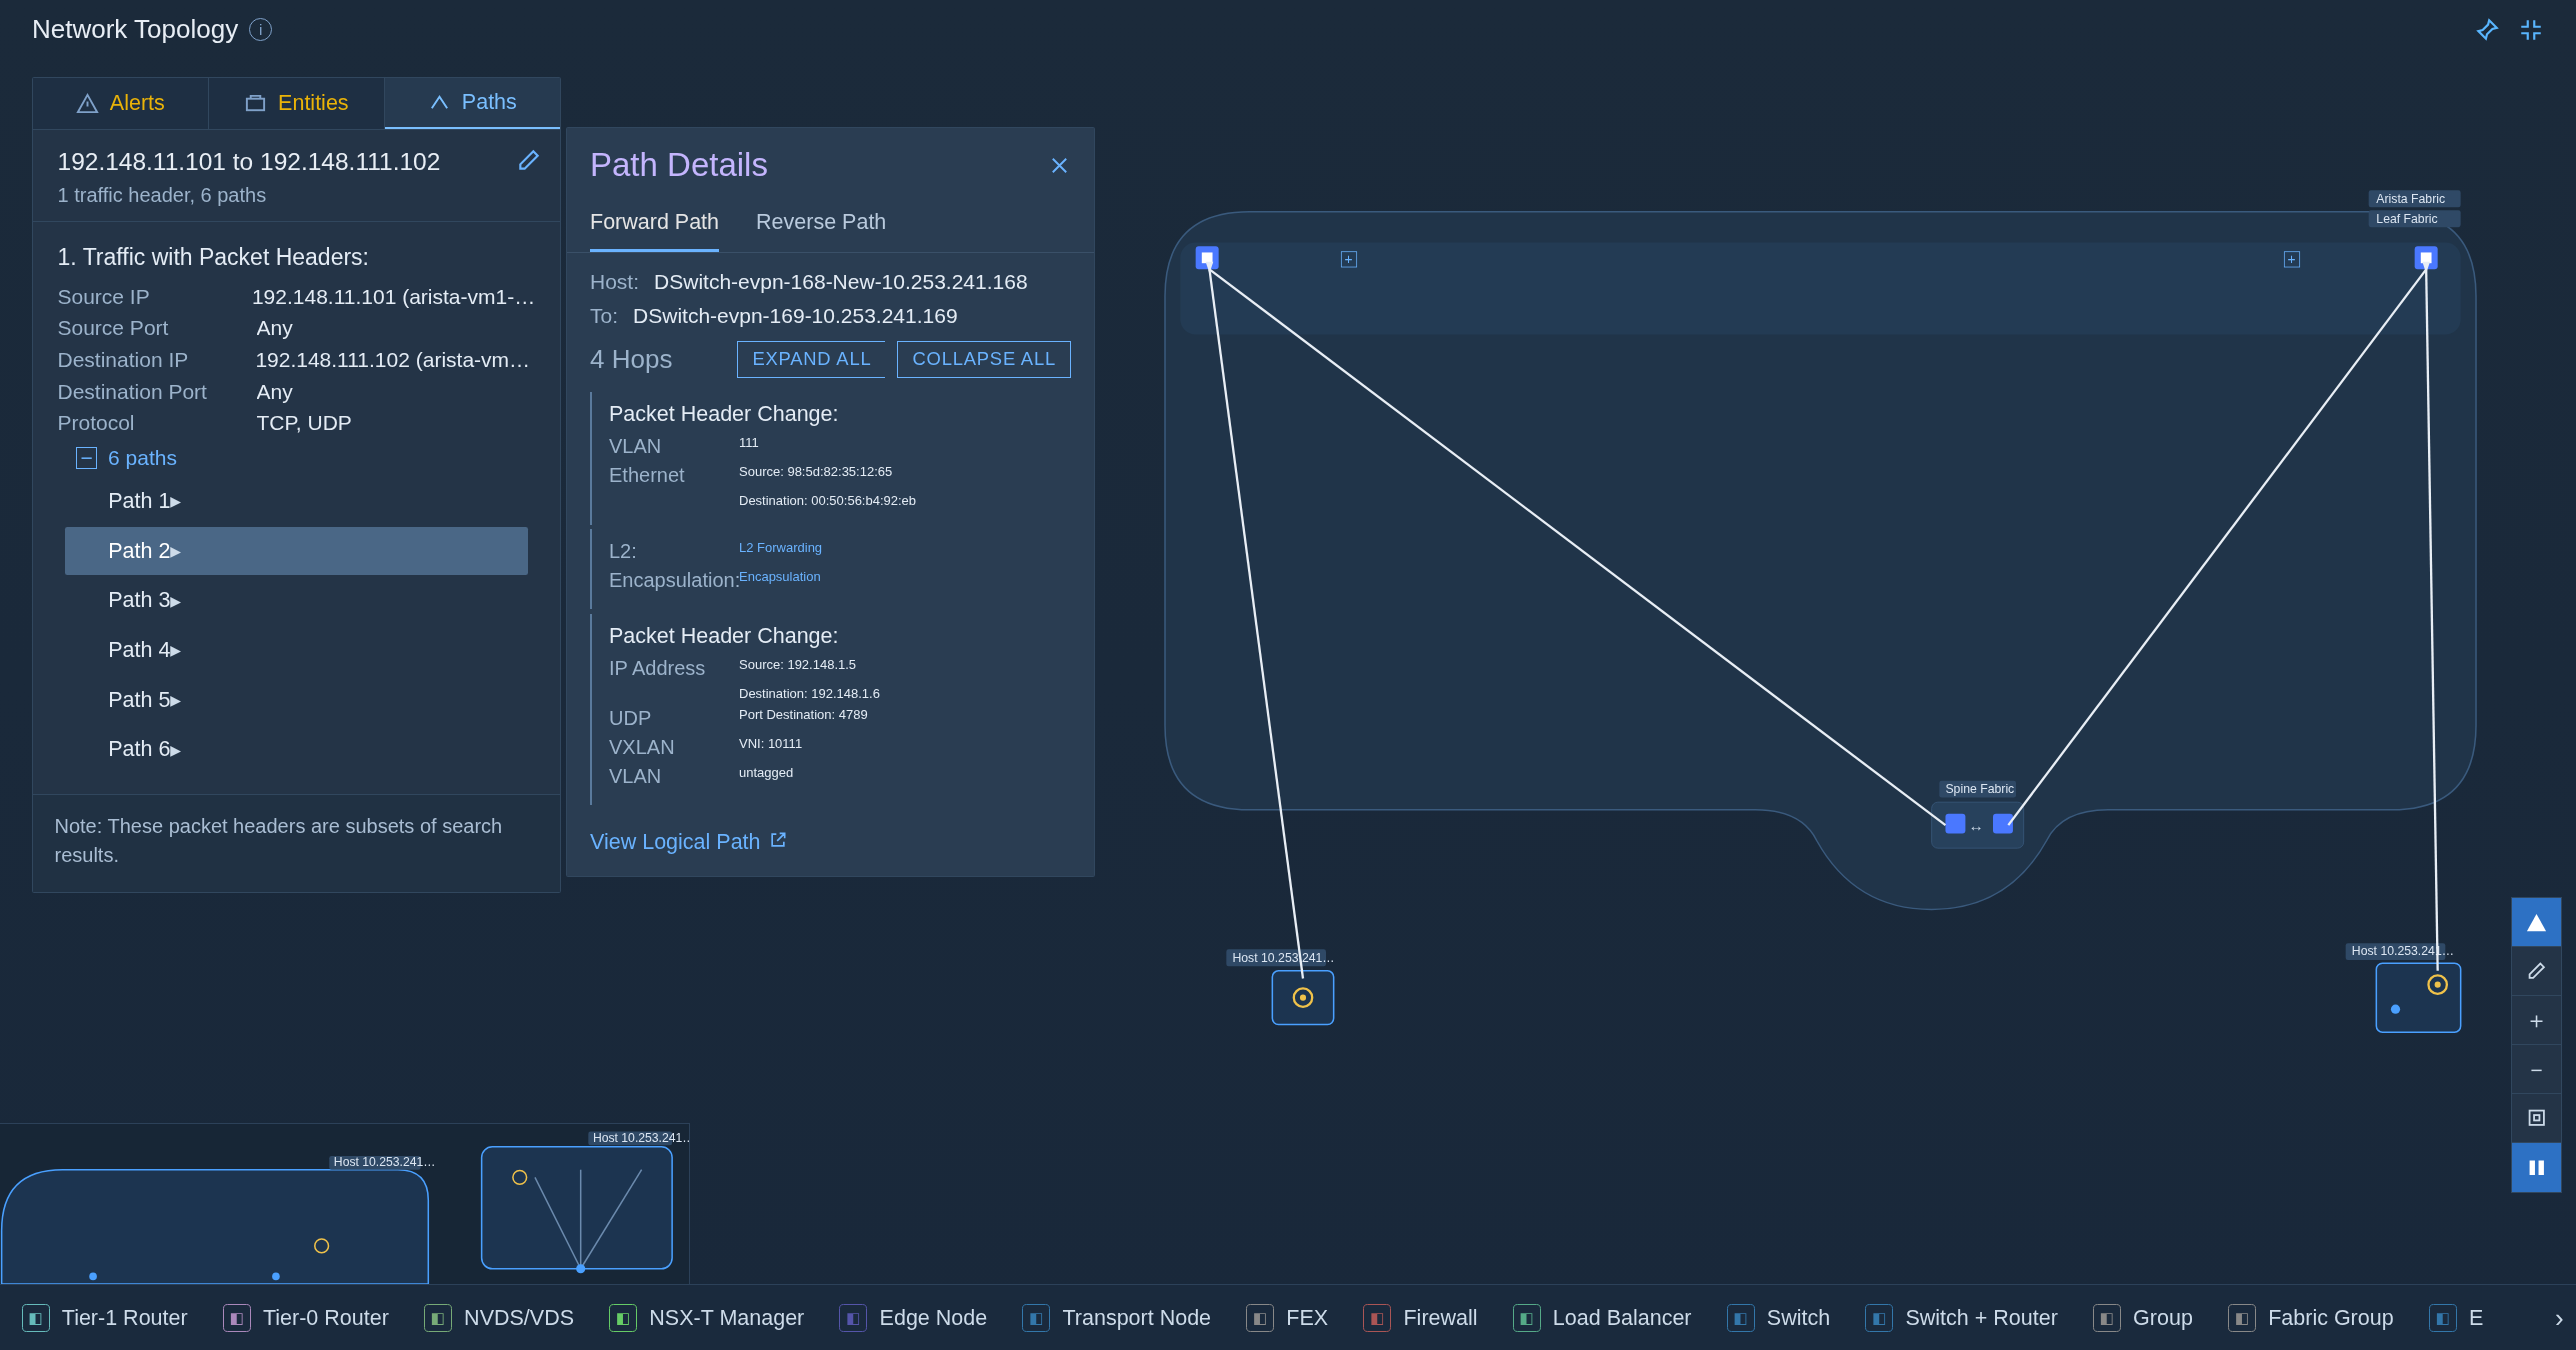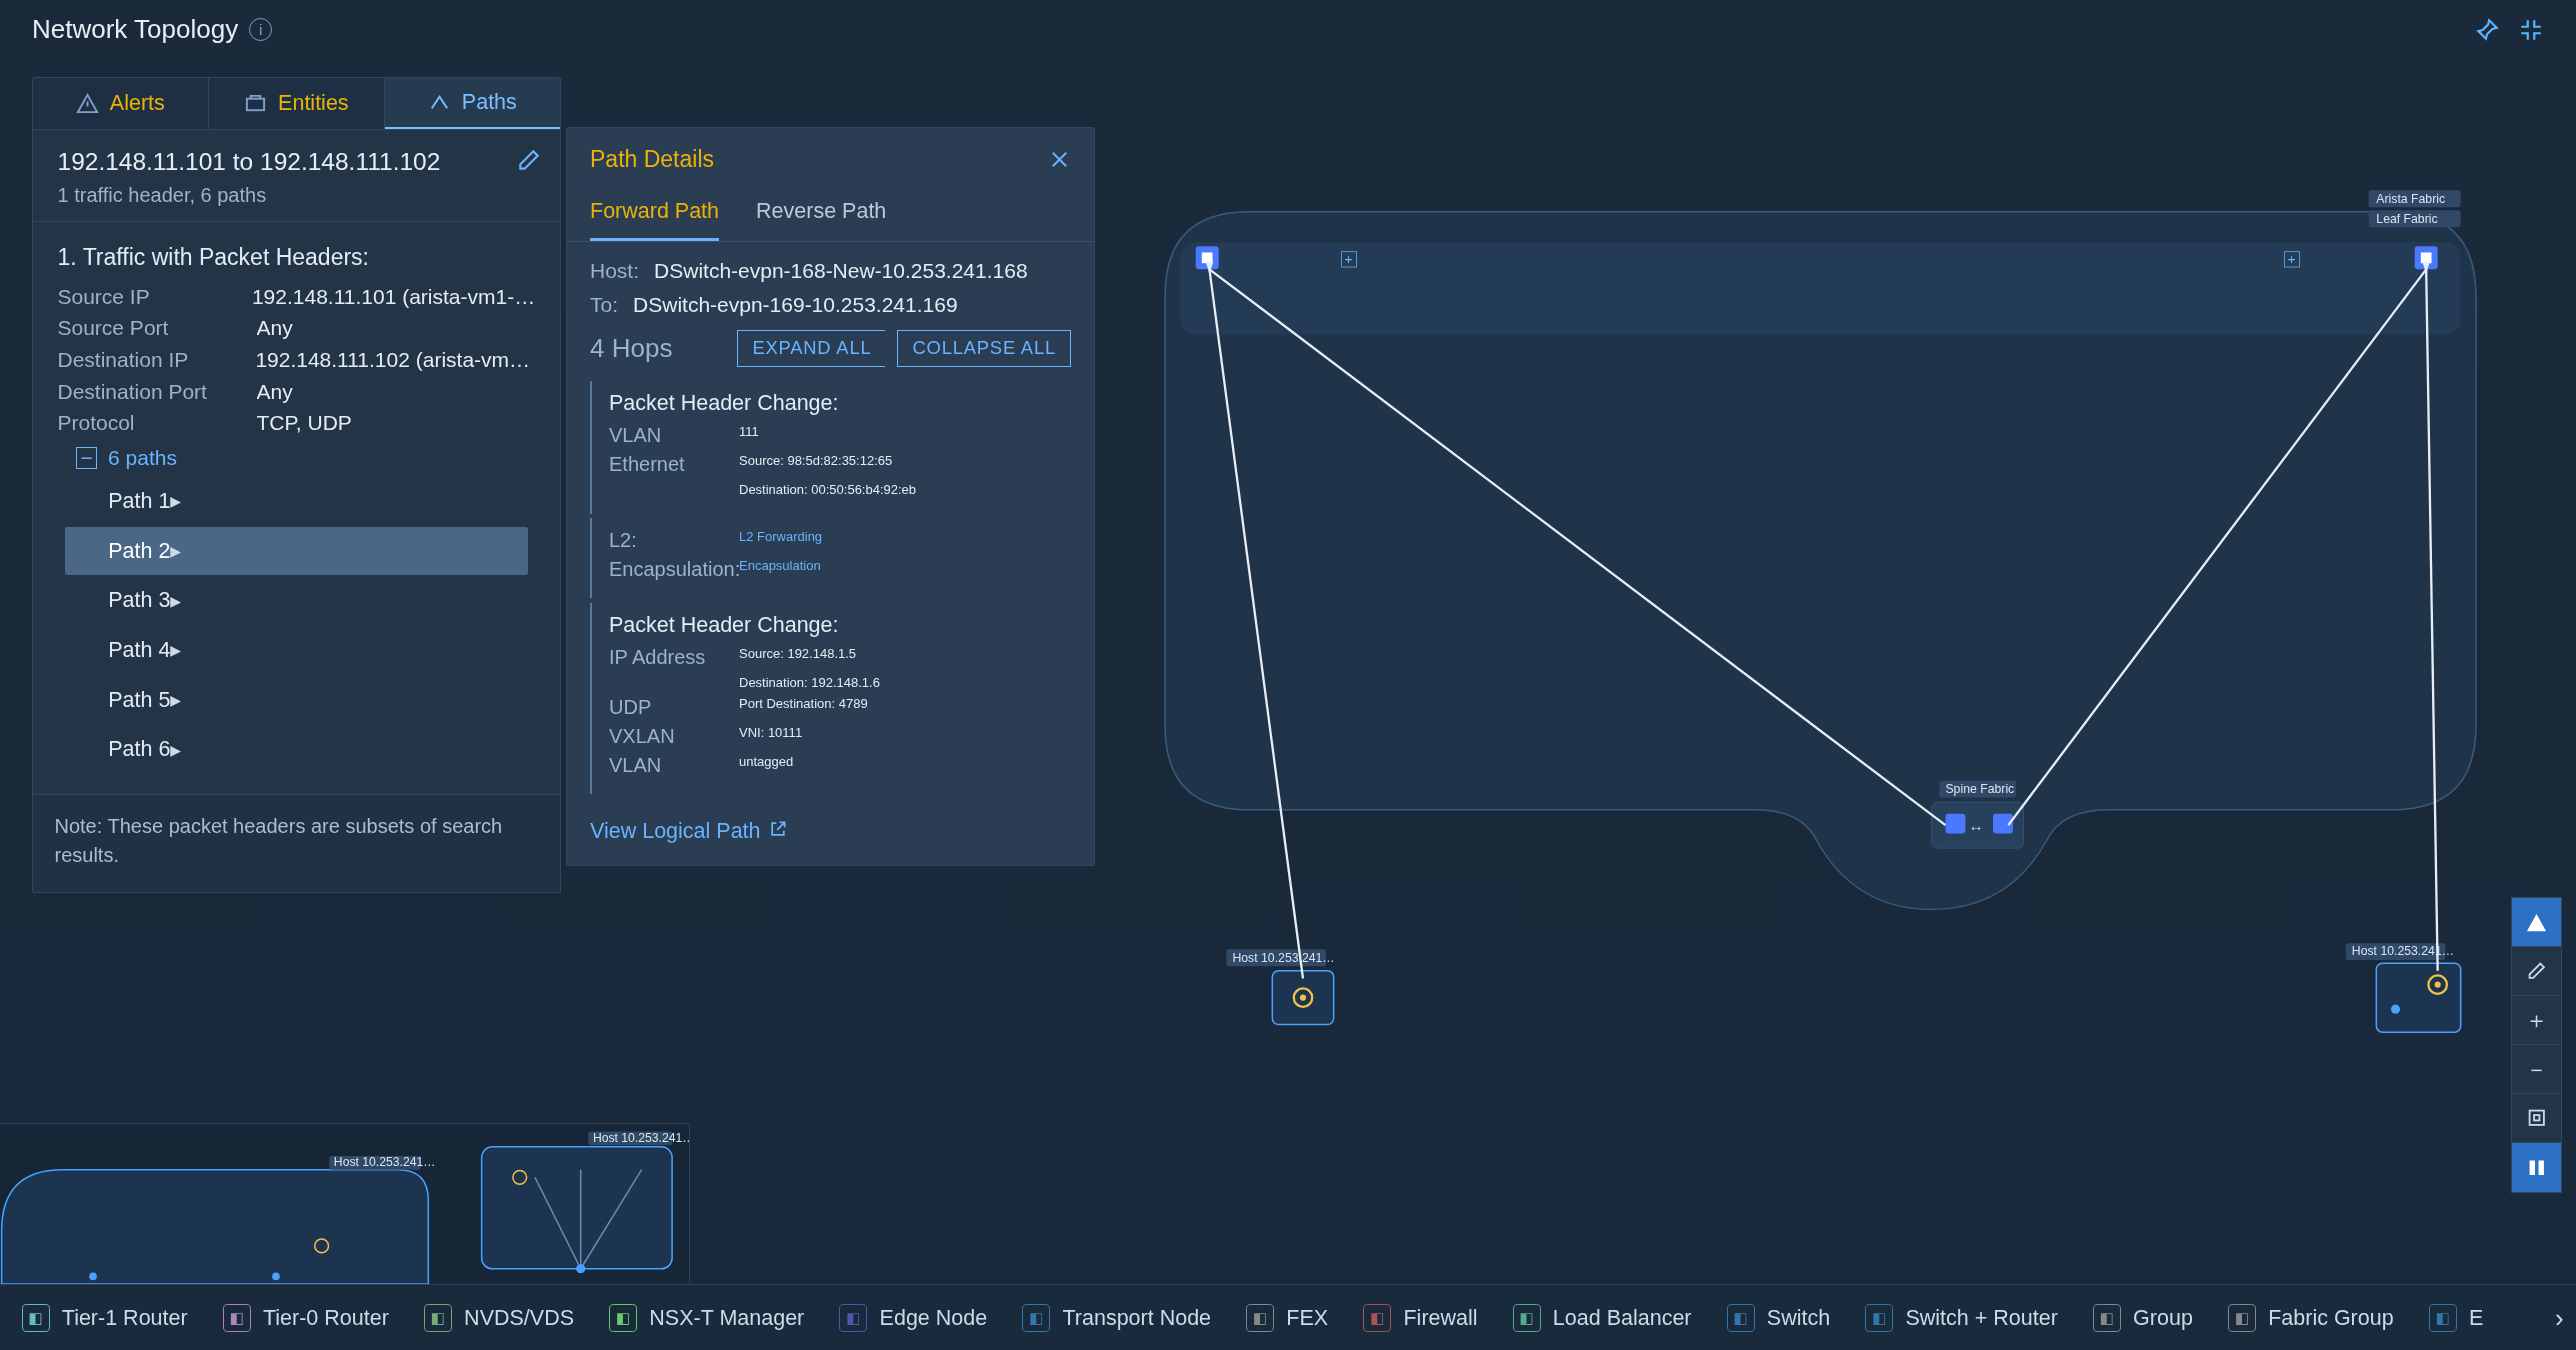--- a/index.html
+++ b/index.html
@@ -68,26 +68,26 @@
 
   .note-block { padding:17px 21.5px 21.5px; background:#203143; font-size:20px; color:#a9bdd3; line-height:1.45; border-top:0.8px solid #31475e; }
 
   
   .details {
     position:absolute; top:127px; left:566px; width:529px;
     background:#2a3d52; border:0.8px solid #31475e; border-radius:1.5px;
     display:flex; flex-direction:column; padding-bottom:17px;
   }
   .details-hdr { display:flex; align-items:center; justify-content:space-between; padding:18.4px 23px 6.1px; }
-  .details-hdr h3 { font-size:23px; font-weight:400; color:#eab308; }
+  .details-hdr h3 { font-size:33px; font-weight:400; color:#c4b5fd; }
   .close-icon { width:23px; height:23px; color:#6ab3ff; cursor:pointer; }
 
   .subtabs { display:flex; gap:37px; padding:10.7px 23px 0; border-bottom:0.8px solid #3a5068; }
   .subtab { padding:9.2px 0 14px; font-size:21.5px; color:#b9cadd; cursor:pointer; }
-  .subtab.active { color:#eab308; border-bottom:3.1px solid #6ab3ff; }
+  .subtab.active { color:#e5e5e5; border-bottom:3.1px solid #6ab3ff; }
 
   .route-block { padding:17px 23px 10.7px; font-size:21px; color:#e4ecf5; }
   .route-block .lbl { color:#9cb3cb; margin-right:9.2px; }
 
   .hops-row { display:flex; align-items:center; justify-content:space-between; padding:3.1px 23px 14px; }
   .hops-row .hc { color:#9cb3cb; font-size:26px; }
   .btn-outl {
     border:0.8px solid #6ab3ff; color:#6ab3ff; background:transparent; font-size:18.4px;
     padding:6.1px 14px; letter-spacing:0.8px; cursor:pointer;
   }

